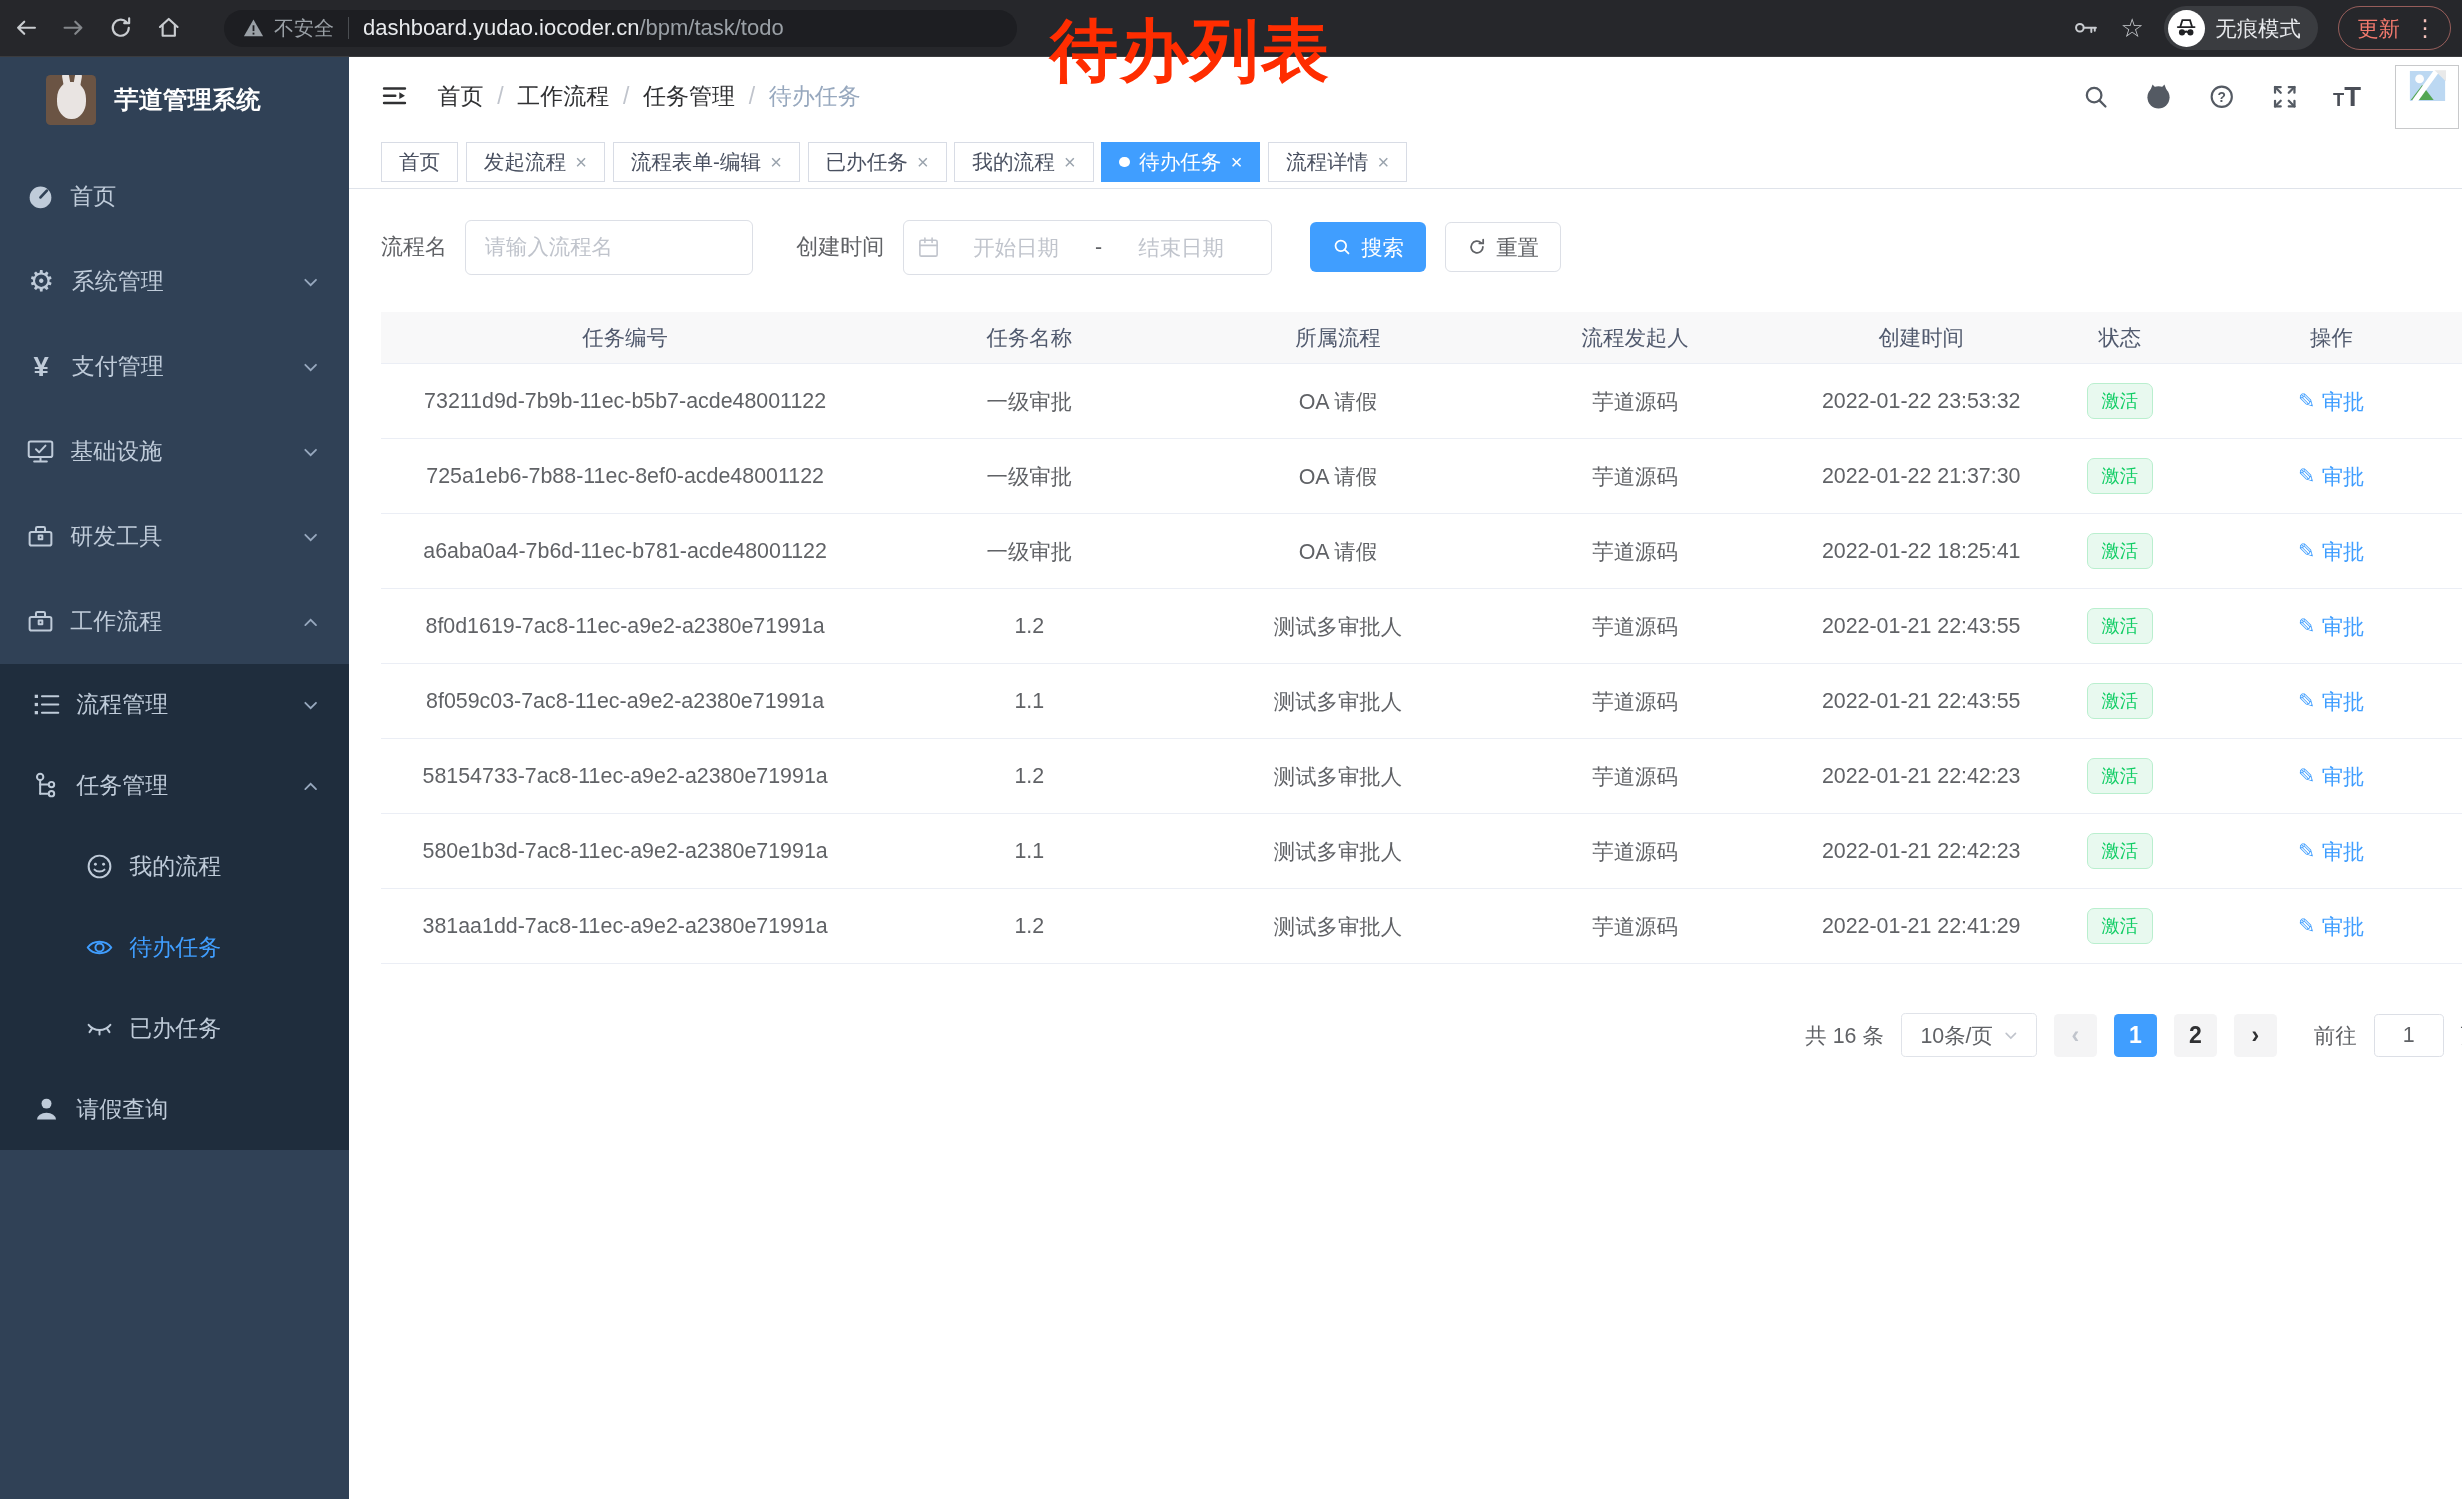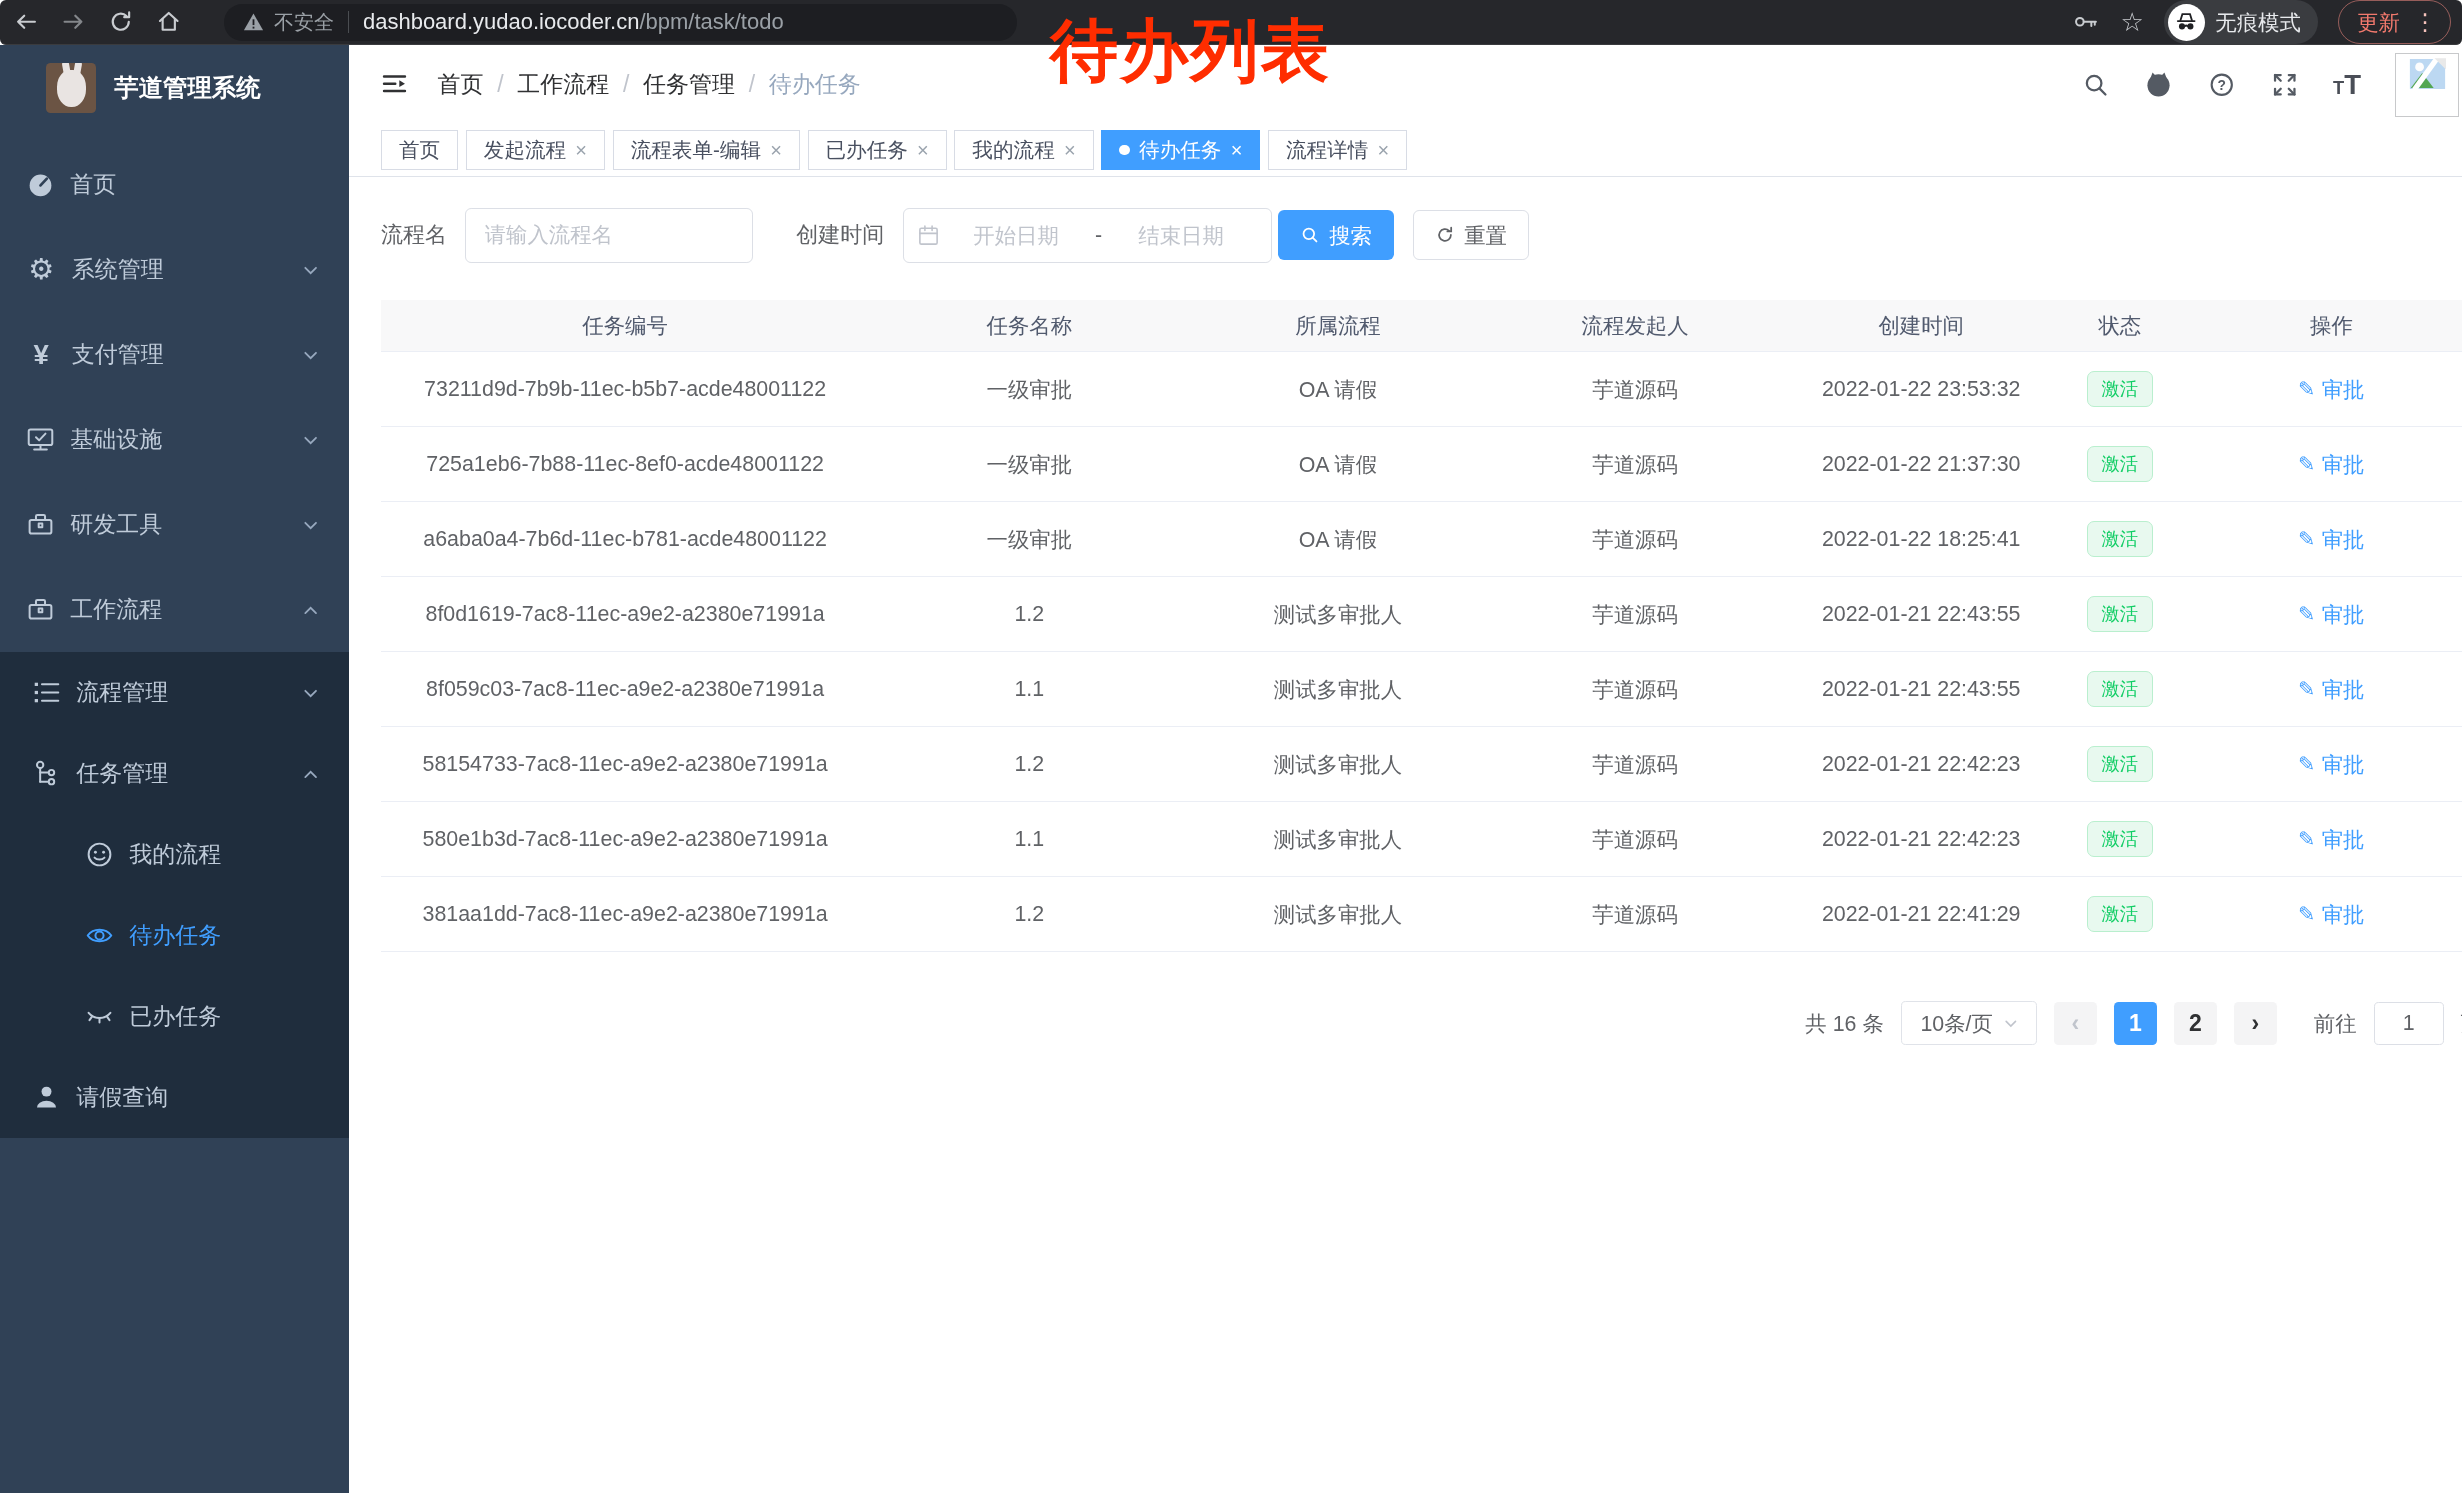--- a/index.html
+++ b/index.html
@@ -5,21 +5,21 @@
   :root{
     --accent:#409eff; --success:#13ce66; --success-bg:#e8f9ef;
     --annotation:#ff2d00; --sidebar-bg:#304156; --submenu-bg:#1f2d3d; --sidebar-text:#bfcbd9;
   }
   *{box-sizing:border-box;}
   html,body{margin:0;padding:0;width:2462px;height:1500px;overflow:hidden;
     font-family:"Liberation Sans","DejaVu Sans",sans-serif;background:#fff;}
   svg{display:block;}
 
   
-  .chrome{height:45px;background:#26272b;display:flex;align-items:center;padding:0 10.7px 0 12.2px;gap:20px;position:relative;z-index:40;border-bottom:1.5px solid #3a3b3e;border-radius:6px;}
+  .chrome{height:57px;background:#26272b;display:flex;align-items:center;padding:0 10.7px 0 12.2px;gap:20px;position:relative;z-index:40;border-bottom:1.5px solid #3a3b3e;}
   .nav-ic{width:27.5px;height:27.5px;flex:none;}
   .addr{height:37px;width:793px;margin-left:21.4px;background:#1d1e22;border-radius:18.3px;display:flex;align-items:center;padding:0 18.3px;flex:none;}
   .addr .sec{color:#9aa0a6;font-size:20px;margin-left:9.2px;}
   .addr .div{width:1.5px;height:21.4px;background:#4a4d51;margin:0 13.7px;}
   .addr .host{color:#e8eaed;font-size:22px;}
   .addr .path{color:#9aa0a6;font-size:22px;}
   .chrome .spacer{flex:1;}
   .star-glyph{color:#c9ccd0;font-size:26px;line-height:1;}
   .incog{height:44px;border-radius:23px;background:#3a3c40;display:flex;align-items:center;padding:3.1px 17px 3.1px 3.8px;gap:10.7px;}
   .incog .cir{width:37px;height:37px;border-radius:50%;background:#fff;display:flex;align-items:center;justify-content:center;}
@@ -80,21 +80,21 @@
   .content{padding:30.5px 32px 0 32px;}
   .filters{display:flex;align-items:center;margin-bottom:37px;}
   .f-label{font-size:22px;color:#606266;font-weight:500;margin-right:18.3px;white-space:nowrap;}
   .f-input{width:288px;height:55px;border:0.8px solid #dcdfe6;border-radius:6.1px;font-size:21.4px;color:#606266;padding:0 18.3px;outline:none;font-family:inherit;}
   .f-input::placeholder{color:#c0c4cc;}
   .gap56{width:43px;flex:none;}
   .daterange{width:369px;height:55px;border:0.8px solid #dcdfe6;border-radius:6.1px;display:flex;align-items:center;padding:0 13.7px;color:#c0c4cc;font-size:21.4px;}
   .daterange .ph{flex:1;text-align:center;}
   .daterange .sep{color:#606266;padding:0 3.1px;}
   .btn{height:50px;display:inline-flex;align-items:center;gap:9.2px;border-radius:6.1px;font-size:21.4px;padding:0 21.4px;cursor:pointer;border:0.8px solid transparent;}
-  .btn.primary{background:var(--accent);color:#fff;margin-left:6px;}
+  .btn.primary{background:var(--accent);color:#fff;margin-left:38px;}
   .btn.plain{background:#fff;color:#606266;border-color:#dcdfe6;margin-left:18.3px;}
 
   table.grid{border-collapse:collapse;table-layout:fixed;width:2101px;}
   .grid th{height:52px;background:#f8f8f9;color:#515a6e;font-size:21.4px;font-weight:500;text-align:center;border-bottom:0.8px solid #ebeef5;}
   .grid td{height:75px;font-size:21.4px;color:#606266;text-align:center;border-bottom:0.8px solid #ebeef5;background:#fff;white-space:nowrap;}
   .badge{display:inline-block;padding:6.1px 13.7px;font-size:18.3px;color:var(--success);background:var(--success-bg);border:0.8px solid #b9efce;border-radius:7px;line-height:1.2;}
   .act-link{color:var(--accent);cursor:pointer;display:inline-flex;align-items:center;gap:6.1px;}
   .act-link .pen{font-size:20.6px;}
 
   .pagination{margin-top:49px;display:flex;justify-content:flex-end;align-items:center;gap:17px;font-size:21.4px;color:#606266;}

